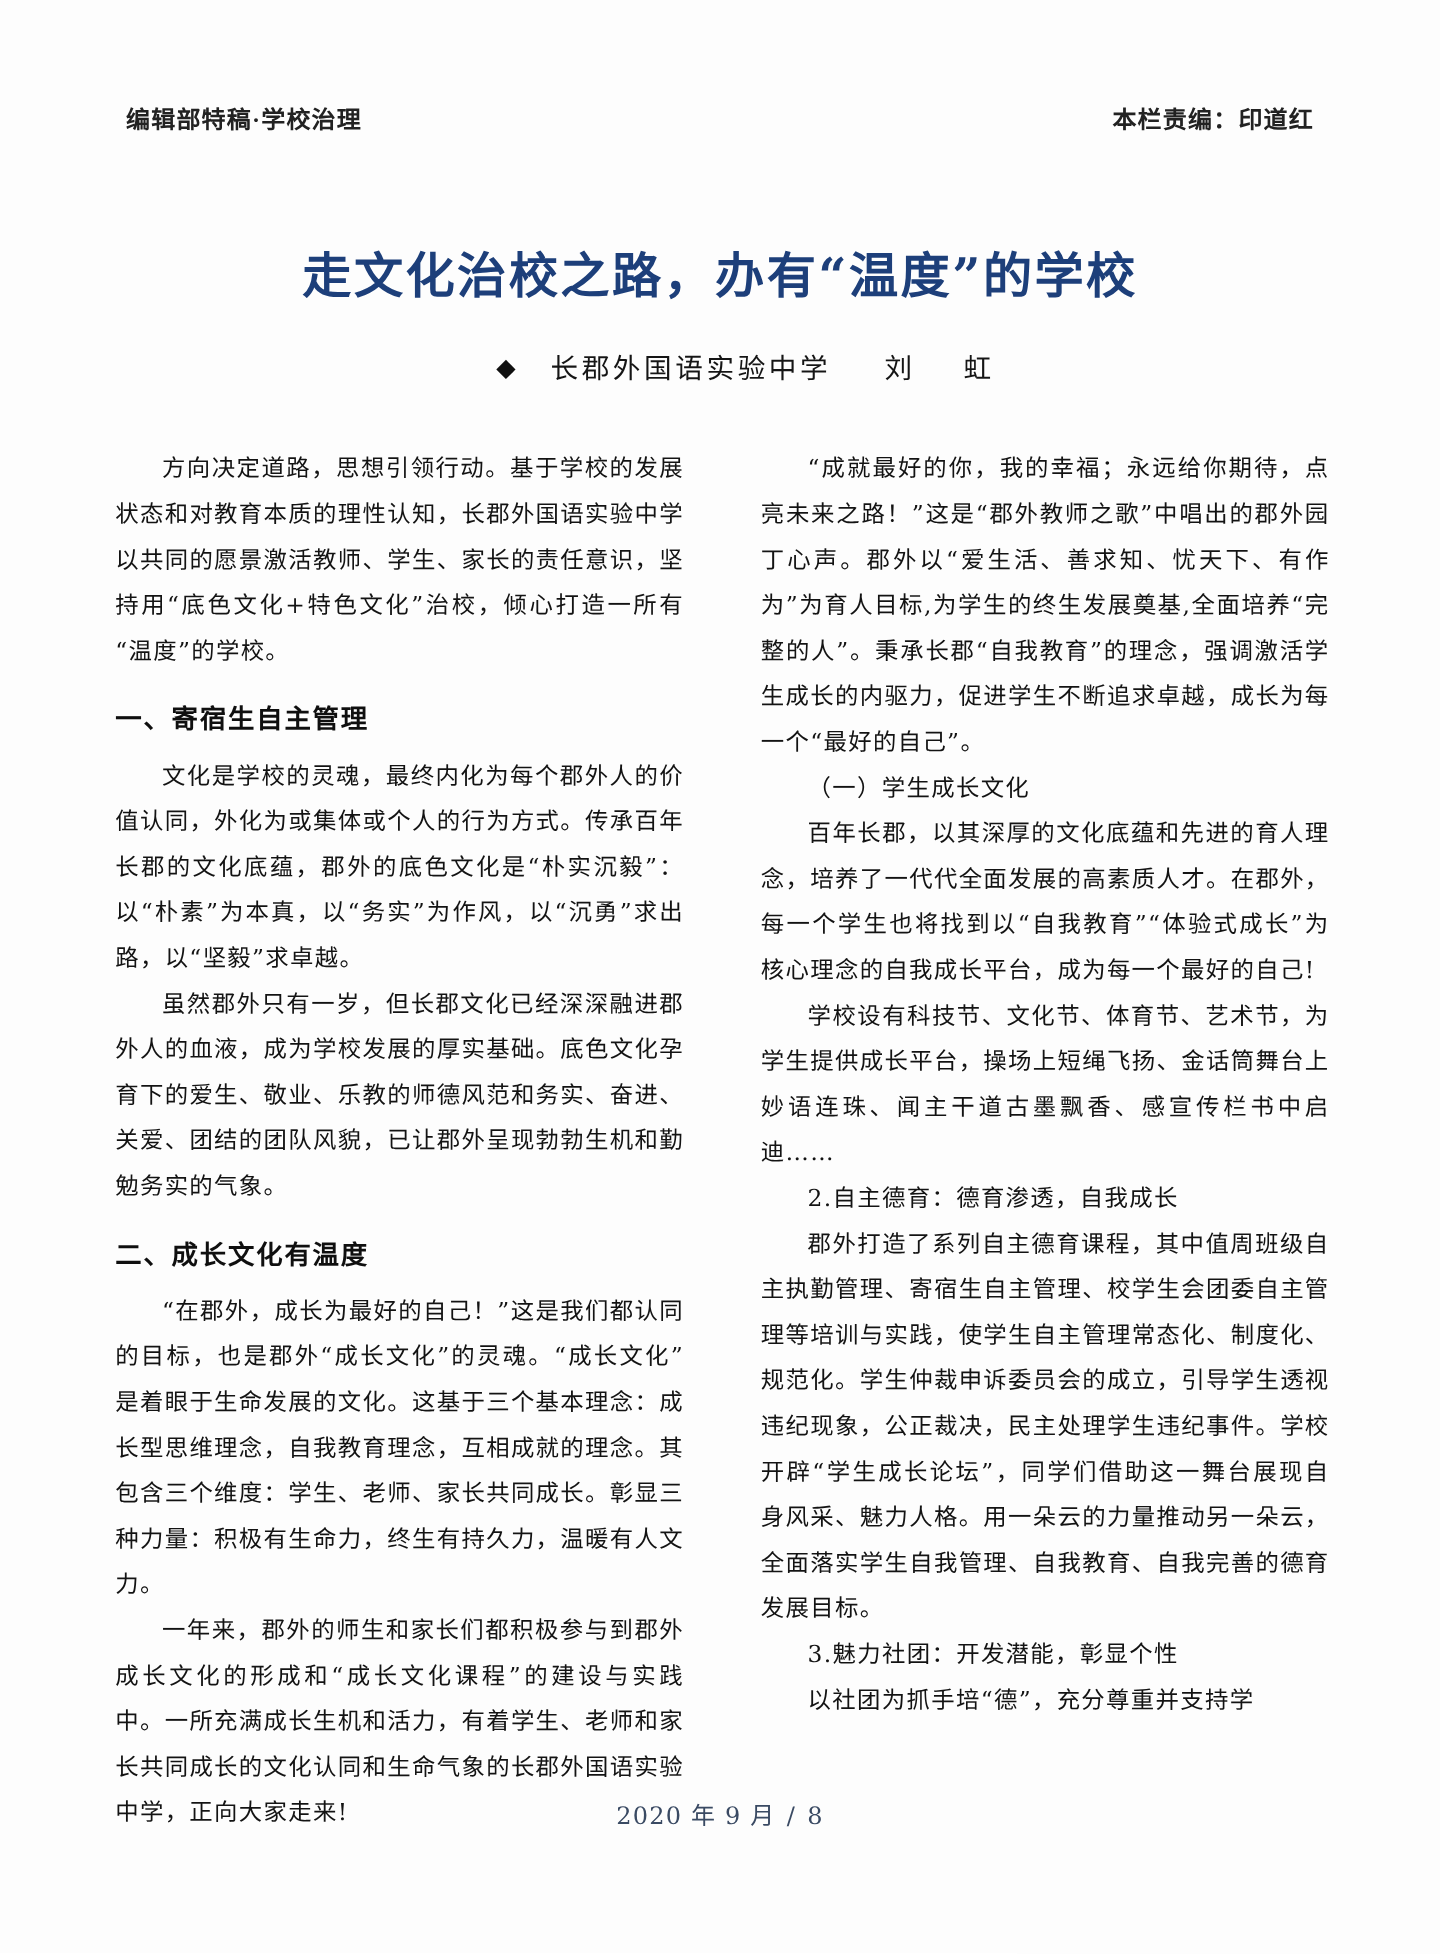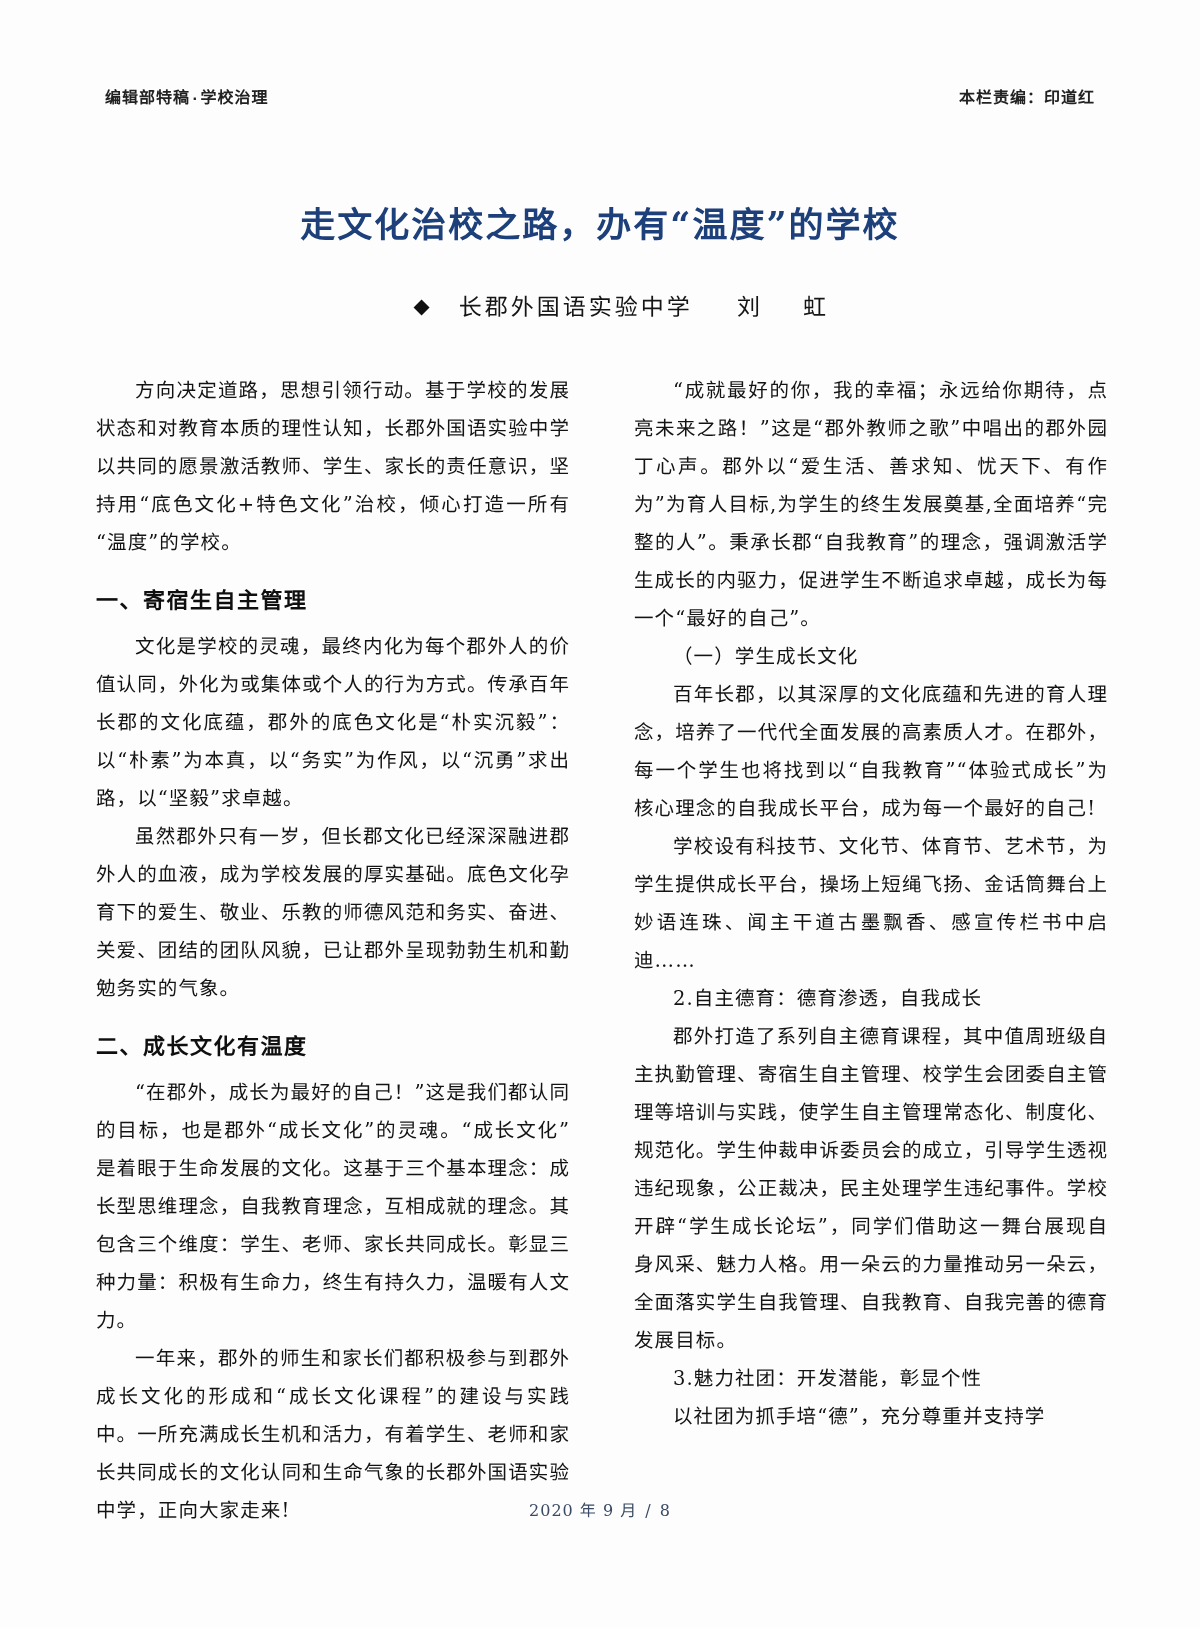--- a/index.html
+++ b/index.html
@@ -26,36 +26,36 @@
 
   
   .runhead {
     position: absolute;
     top: 84px;
     left: 105px;
     right: 105px;
     display: flex;
     justify-content: space-between;
     align-items: baseline;
-    font-family: Liberation Mono, monospace;
-    font-size: 16px;
+    font-family: Liberation Serif, serif;
+    font-size: 20px;
     letter-spacing: 1px;
     color: #222;
   }
   .runhead .left { font-weight: 600; }
   .runhead .right { font-weight: 600; }
 
   
   .title {
     position: absolute;
     top: 196px;
     left: 0;
     width: 1200px;
     text-align: center;
-    font-size: 35px;
+    font-size: 41px;
     font-weight: 700;
     letter-spacing: 2px;
     color: #1d3f7a;
     font-family: "DejaVu Serif", "Liberation Serif", serif;
   }
   .byline {
     position: absolute;
     top: 288px;
     left: 0;
     width: 1200px;
@@ -110,21 +110,21 @@
     font-family: "DejaVu Sans", "Liberation Sans", sans-serif;
   }
 
   
   .footer {
     position: absolute;
     left: 0;
     top: 1497px;
     width: 1200px;
     text-align: center;
-    font-size: 16px;
+    font-size: 20px;
     color: #3a4a63;
     letter-spacing: 1px;
     font-family: "DejaVu Serif", "Liberation Serif", serif;
   }
   .footer .slash { margin: 0 2px; }
 </style>
 </head>
 <body>
 
 <div class="page">

